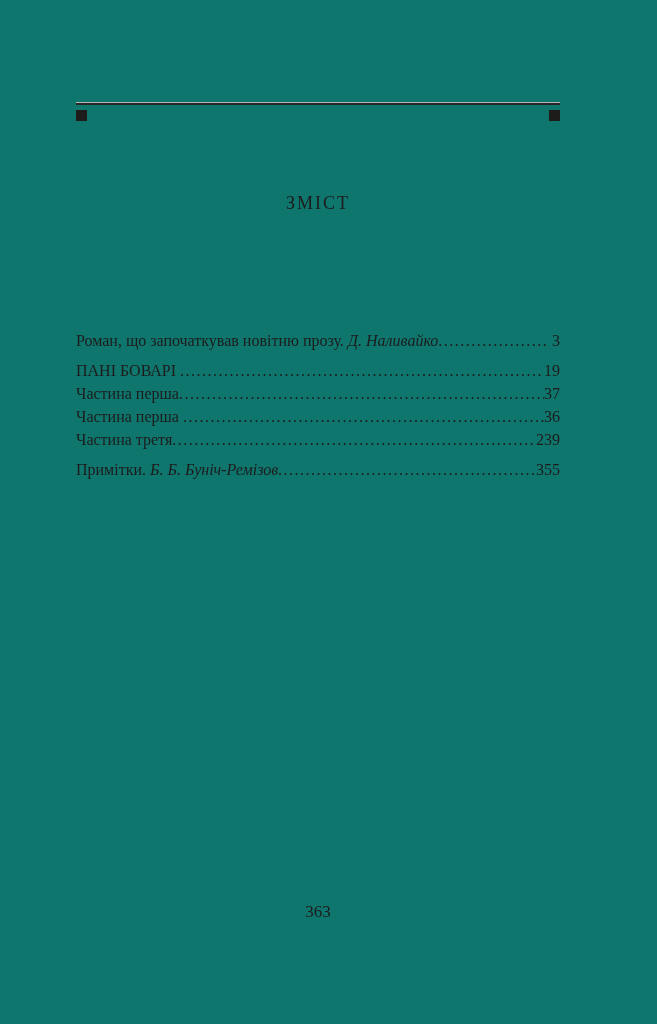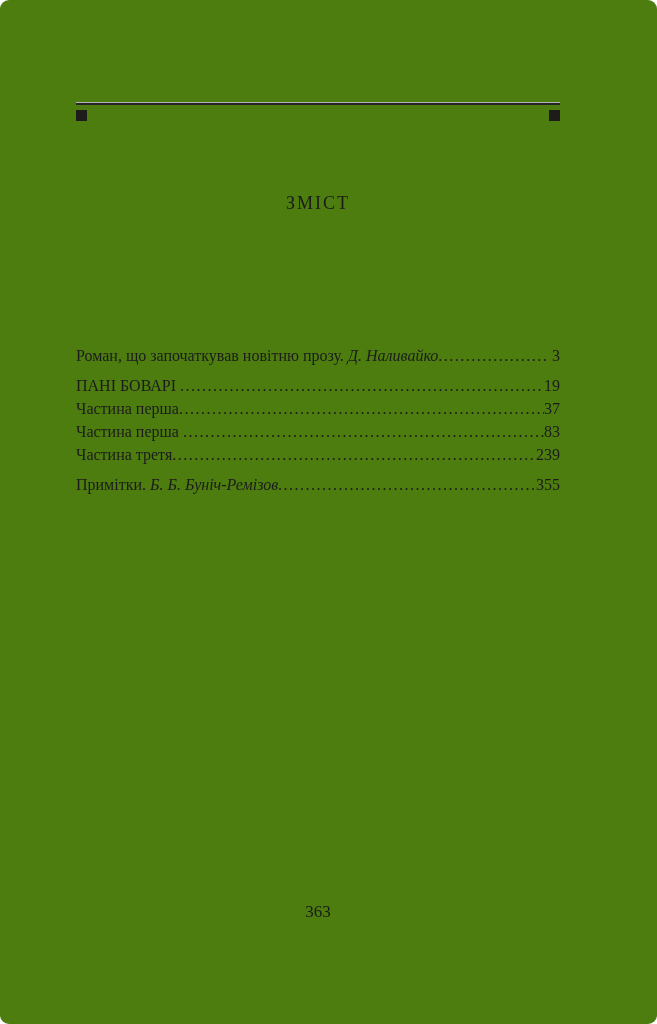--- a/index.html
+++ b/index.html
@@ -6,22 +6,21 @@
   html, body { background: #ffffff; }
   body {
     width: 657px; height: 1024px;
     font-family: "Liberation Serif", "DejaVu Serif", serif;
     color: #1c1c1c;
     position: relative;
     overflow: hidden;
   }
   .page {
     position: absolute; inset: 0;
-    background: #4d7c0f;
-    border-radius: 9px;
+    background: #0f766e;
   }
   
   .rule {
     position: absolute;
     left: 76px; top: 102px; width: 484px;
     height: 1px;
     border-top: 1px solid #b5b5b5;
     border-bottom: 2px solid #262626;
   }
   .corner-square {
@@ -48,21 +47,21 @@
     left: 76px; top: 333px; width: 484px;
     font-size: 16px;
   }
   .toc-row {
     display: flex;
     align-items: baseline;
     line-height: 16px;
     margin-top: 7px;
     white-space: pre;
   }
-  .toc-row:first-child { margin-top: 15px; }
+  .toc-row:first-child { margin-top: 0; }
   .toc-row.gap { margin-top: 14px; }
   .toc-label { white-space: pre; }
   .toc-label .it { font-style: italic; }
   .leader {
     flex: 1 1 auto;
     overflow: hidden;
     white-space: nowrap;
     letter-spacing: 1.5px;
     min-width: 12px;
   }
@@ -103,21 +102,21 @@
 
     <div class="toc-row">
       <span class="toc-label"><span>Частина перша</span><span class="it"></span></span>
       <span class="leader">............................................................................................................................................................................................................................................................................................................</span>
       <span class="toc-page">37</span>
     </div>
 
     <div class="toc-row">
       <span class="toc-label"><span>Частина перша </span><span class="it"></span></span>
       <span class="leader">............................................................................................................................................................................................................................................................................................................</span>
-      <span class="toc-page">83</span>
+      <span class="toc-page">36</span>
     </div>
 
     <div class="toc-row">
       <span class="toc-label"><span>Частина третя</span><span class="it"></span></span>
       <span class="leader">............................................................................................................................................................................................................................................................................................................</span>
       <span class="toc-page">239</span>
     </div>
 
     <div class="toc-row gap">
       <span class="toc-label"><span>Примітки. </span><span class="it">Б. Б. Буніч-Ремізов</span></span>

